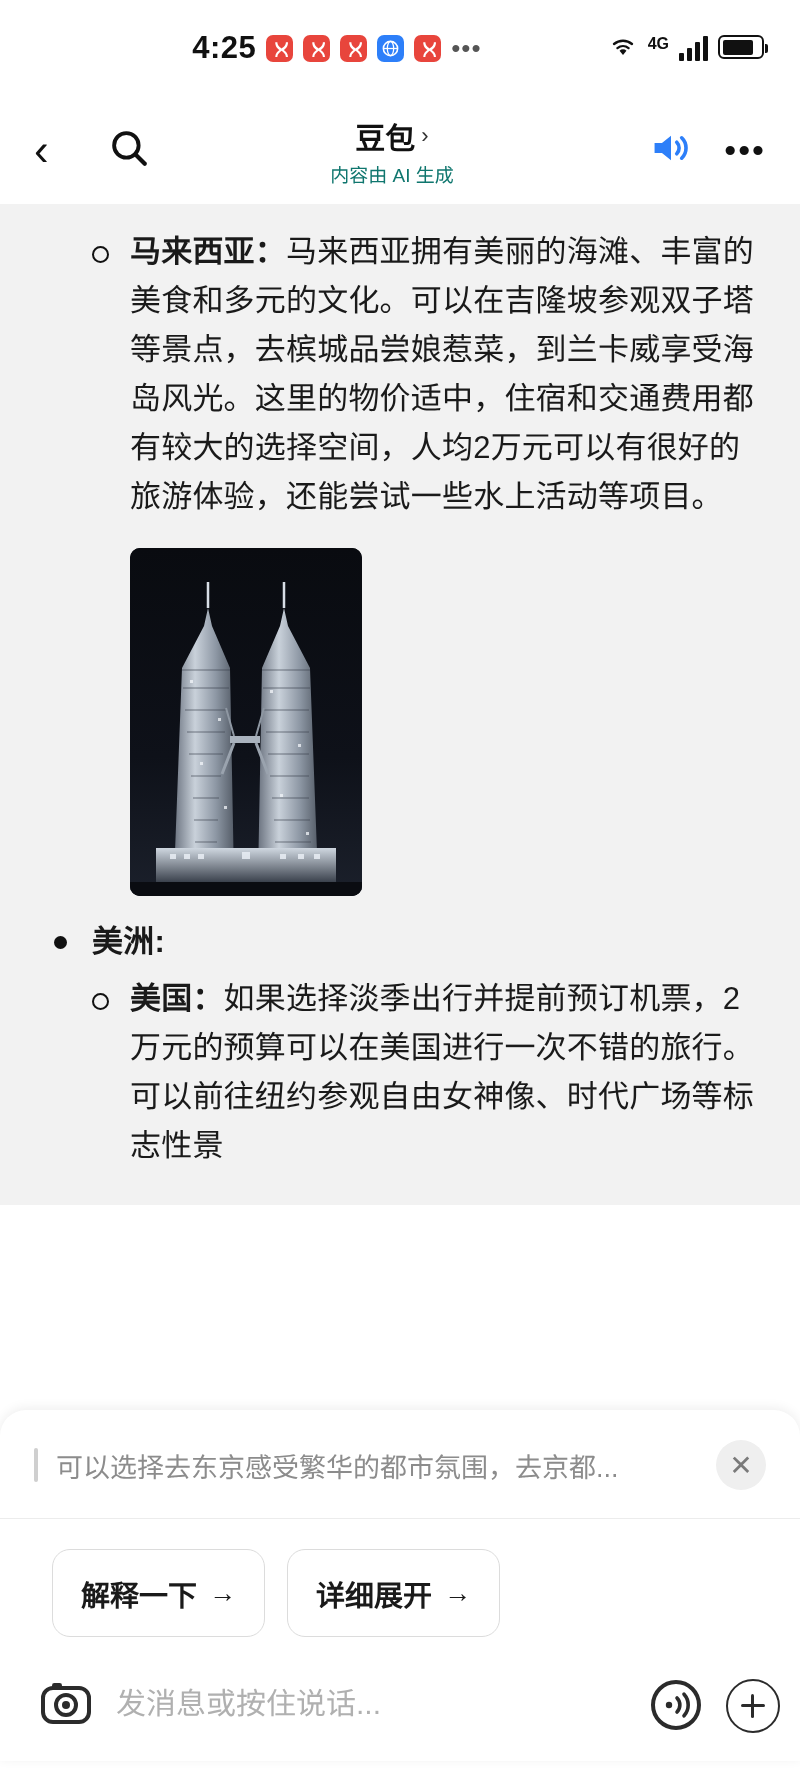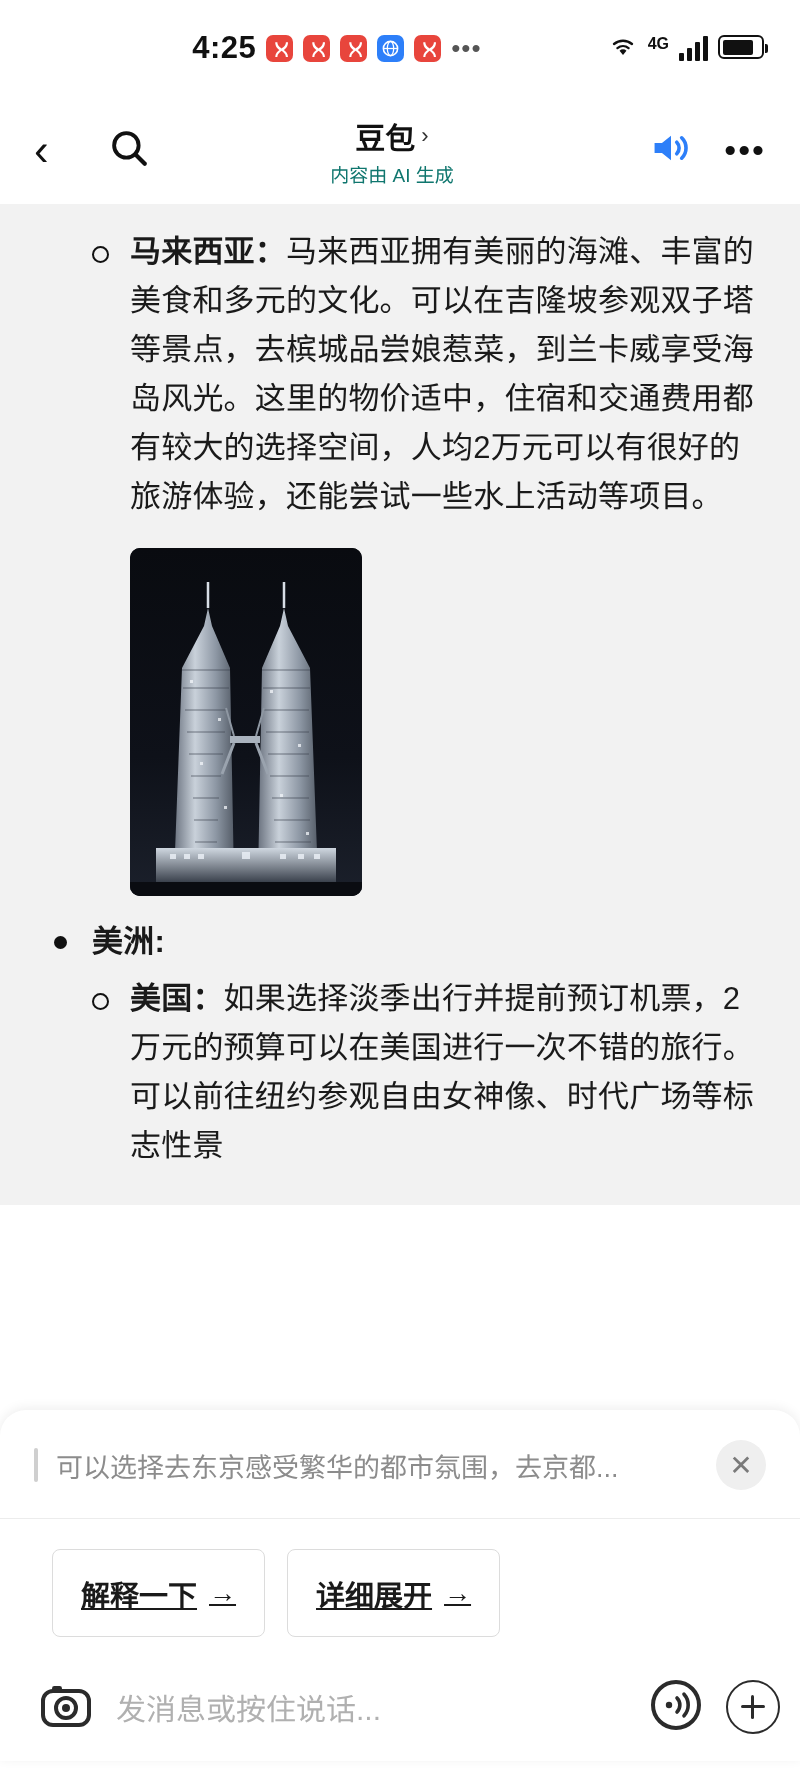--- a/index.html
+++ b/index.html
@@ -231,36 +231,34 @@
     flex: 0 0 auto;
     margin-left: 14px;
   }
   .chips {
     display: flex;
     gap: 22px;
     padding: 30px 52px 30px 52px;
   }
   .chip {
     border: 1.5px solid #dcdcdc;
-    border-radius: 8px;
+    border-radius: 18px;
     padding: 22px 28px;
     font-size: 29px;
     font-weight: bold;
     color: #1a1a1a;
     background: #fff;
     display: flex;
     align-items: center;
     gap: 12px;
     white-space: nowrap;
-    text-decoration: underline;
   }
   .chip .arrow { font-weight: normal; font-size: 27px; }
   .inputbar {
     display: flex;
-    align-items: center;
     gap: 24px;
     padding: 12px 20px 6px 40px;
   }
   .input-placeholder {
     flex: 1;
     font-size: 30px;
     color: #b0b0b0;
   }
   .ib-icon { flex: 0 0 auto; }
   .plus {

